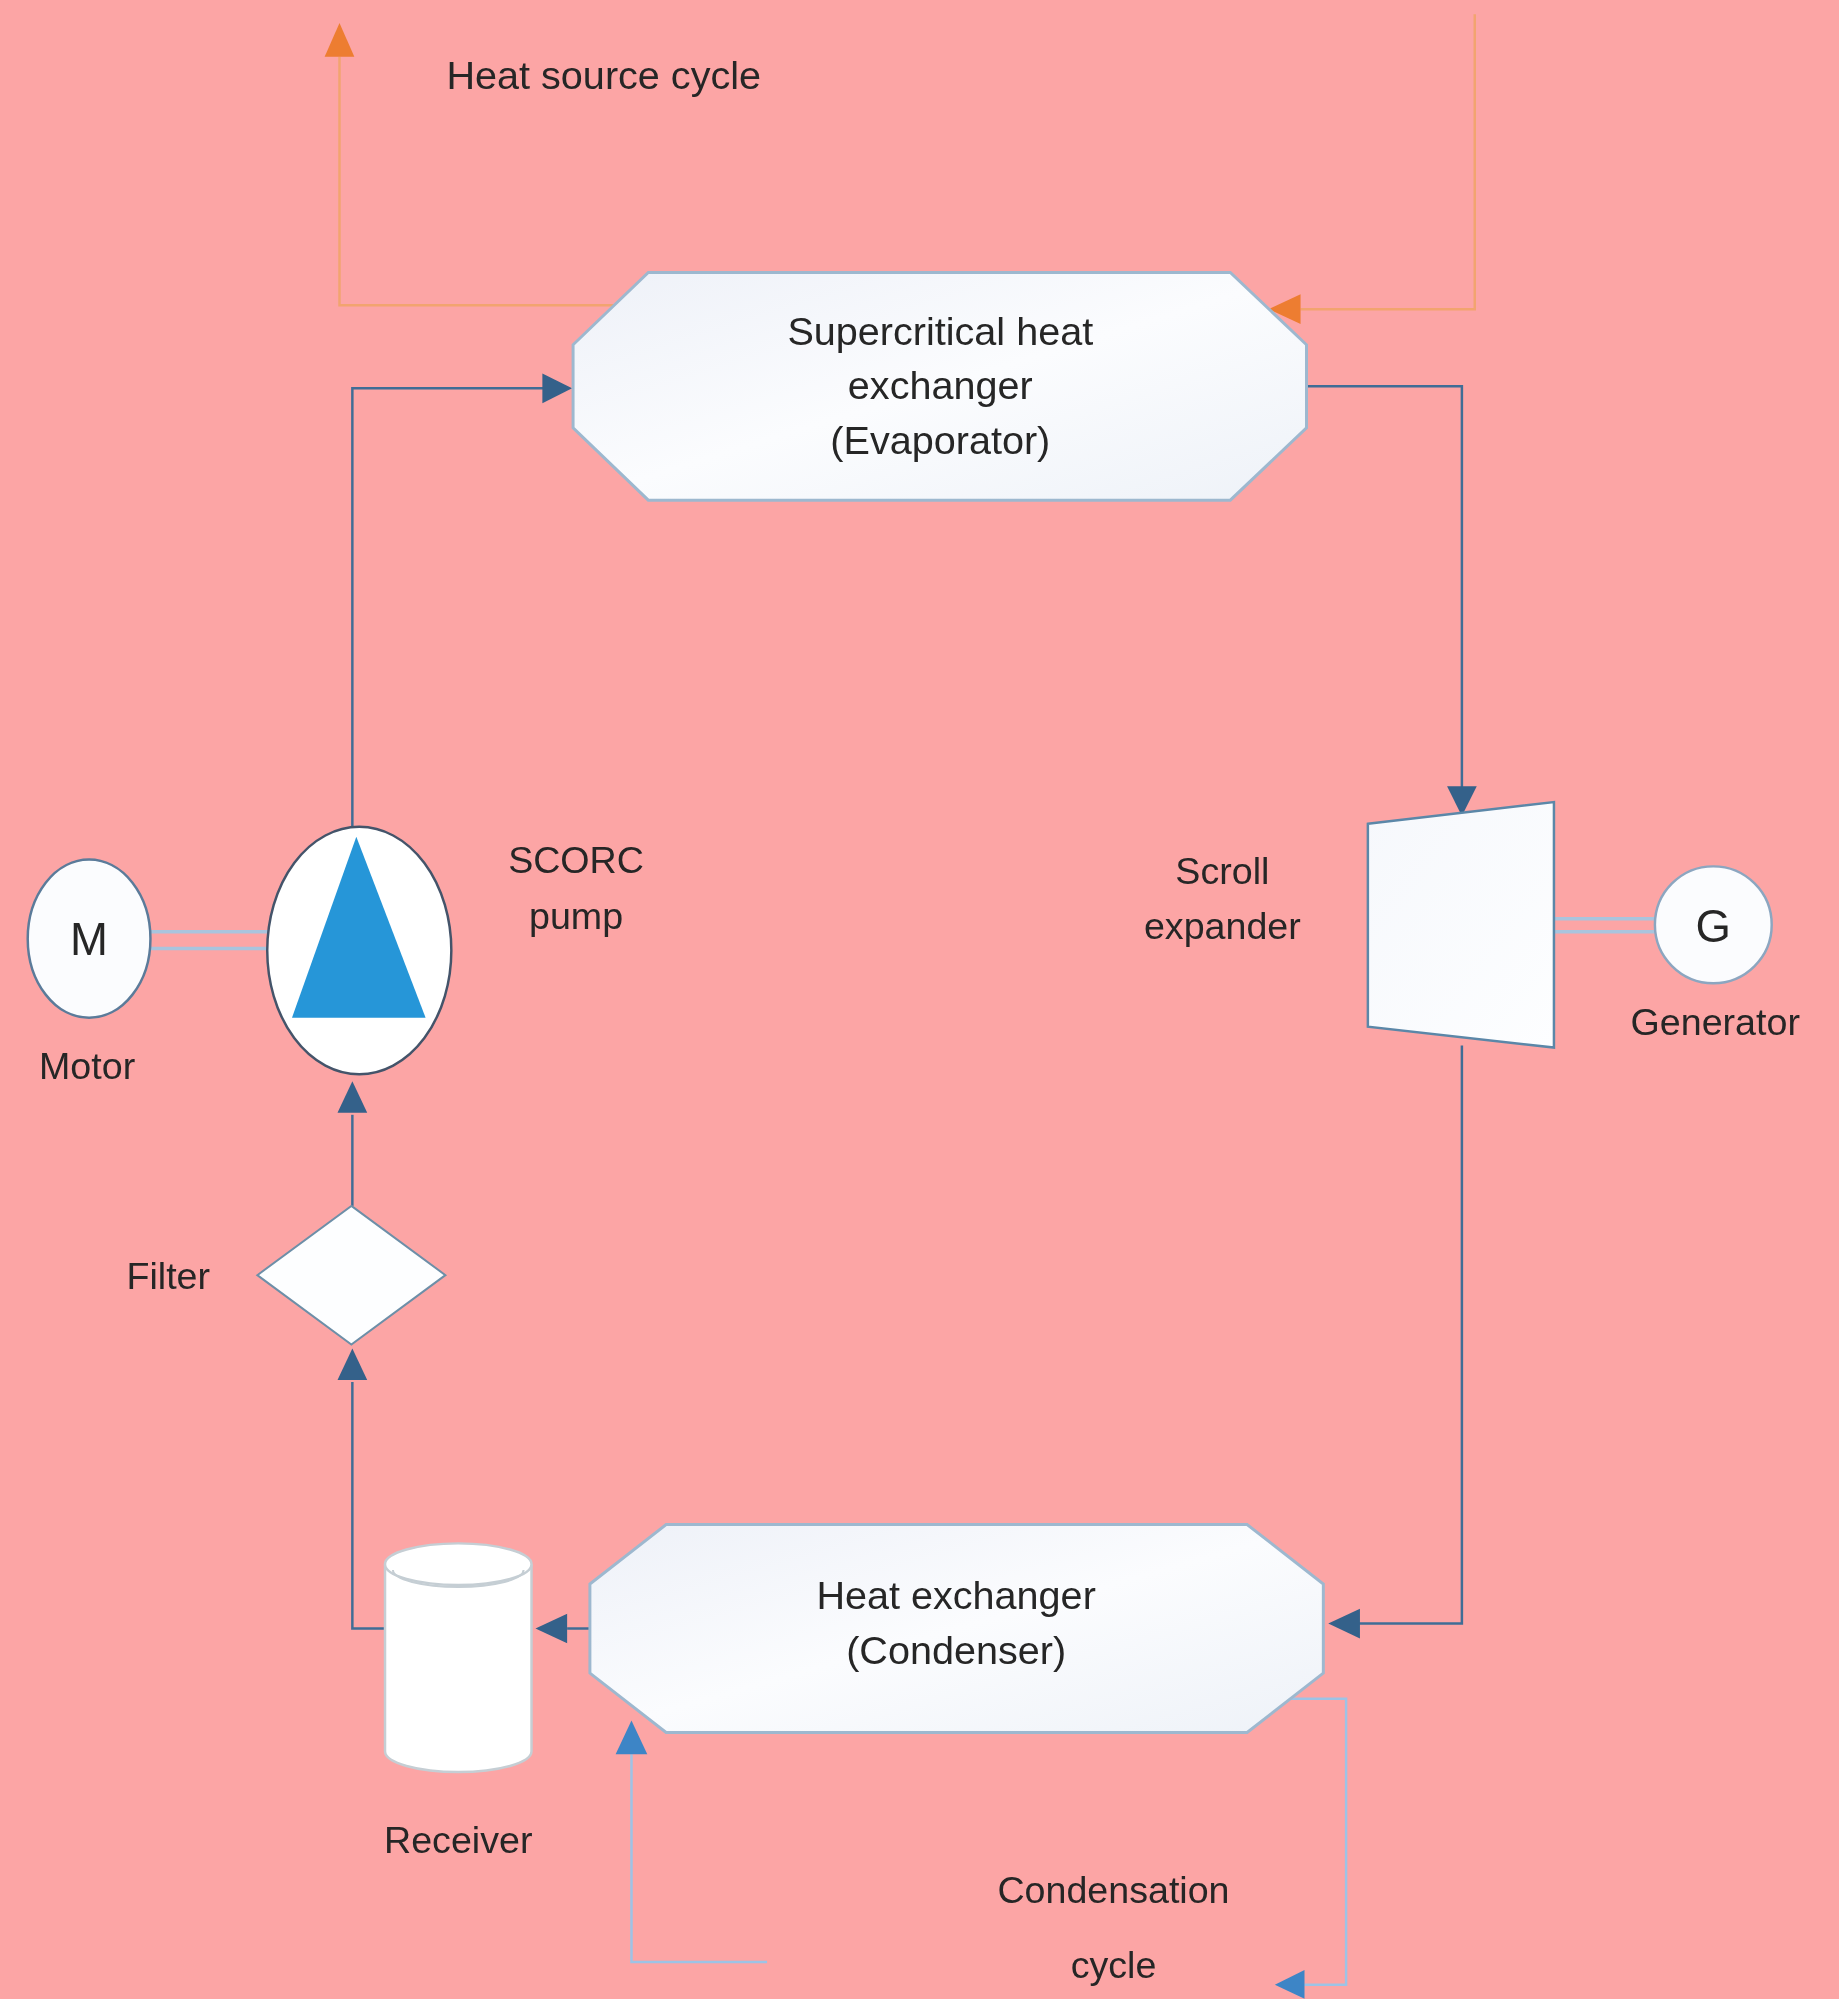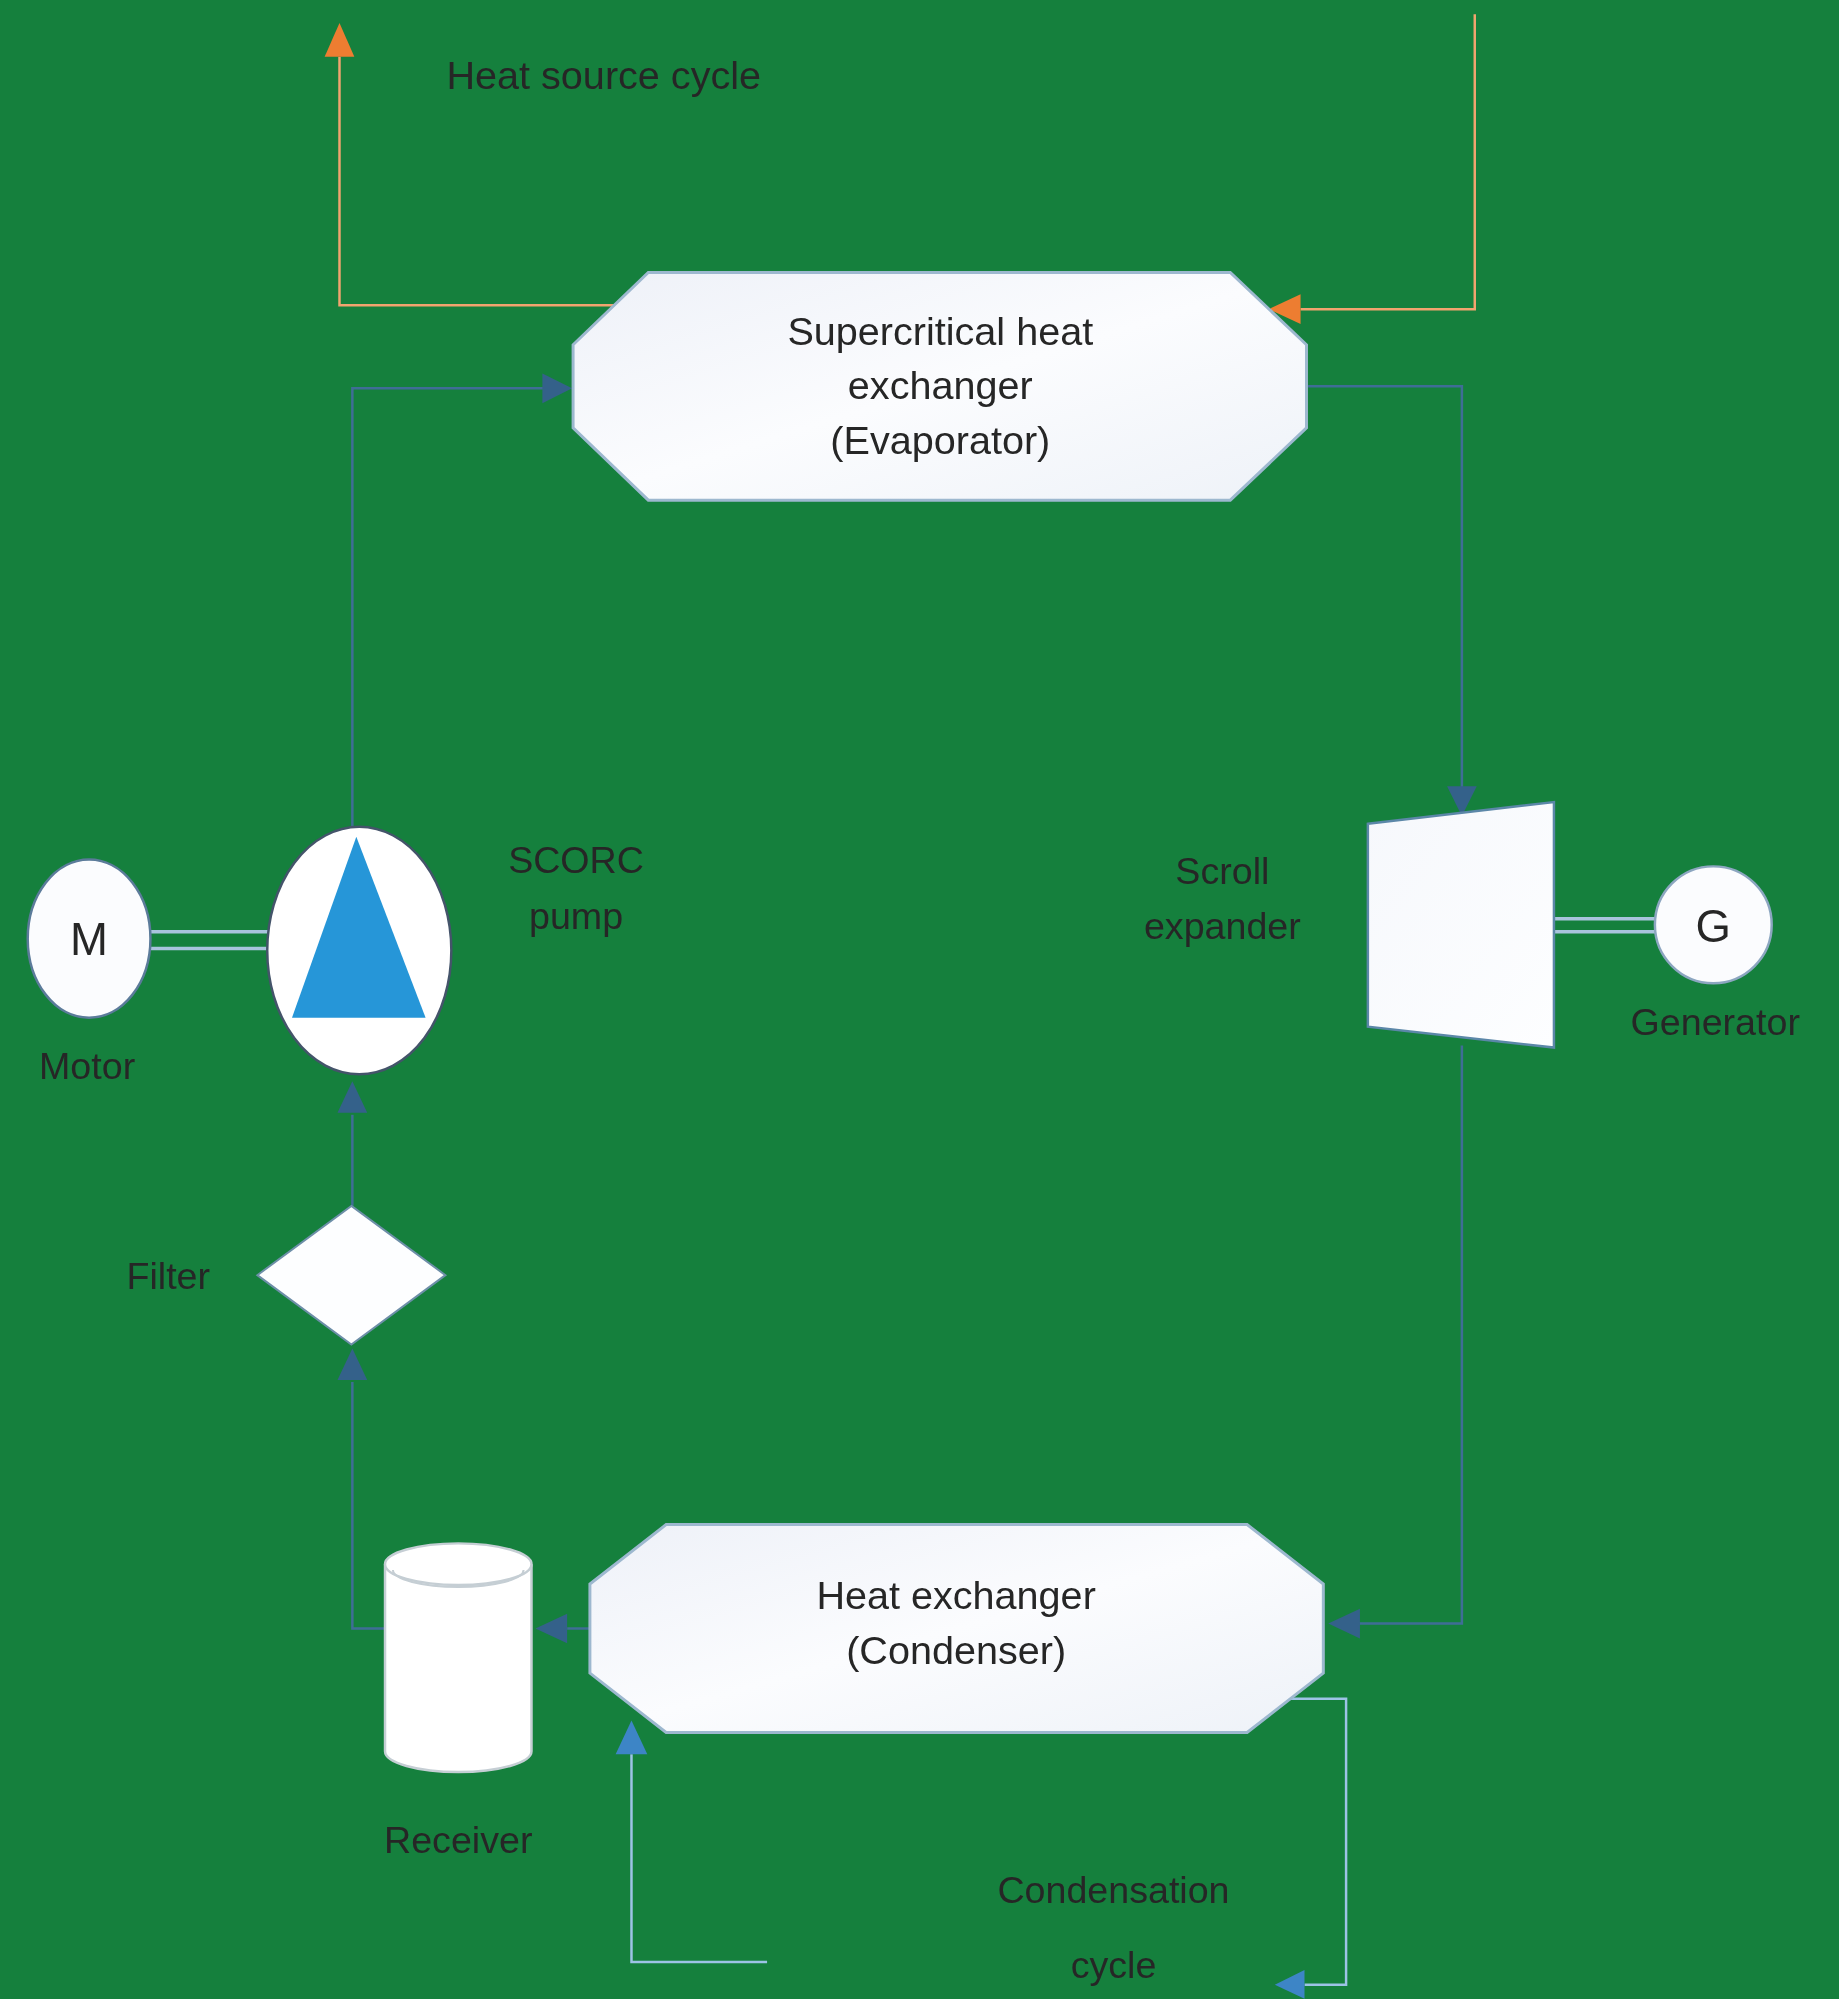--- a/index.html
+++ b/index.html
@@ -1,20 +1,20 @@
 <!DOCTYPE html>
 <html><head>
 <meta charset="utf-8">
 <style>
   html,body { margin:0; padding:0; background:#ffffff; }
   .stage {
     position:relative;
     width:1839px;
     height:2000px;
-    background:#15803d;
+    background:#fca5a5;
     font-family:"Liberation Sans", sans-serif;
   }
   svg { position:absolute; left:0; top:0; }
   text {
     font-family:"Liberation Sans","DejaVu Sans",sans-serif;
     fill:#262626;
   }
   .comp-label  { font-size:38px; }
   .box-label   { font-size:40px; }
   .sym-label   { font-size:46px; }

